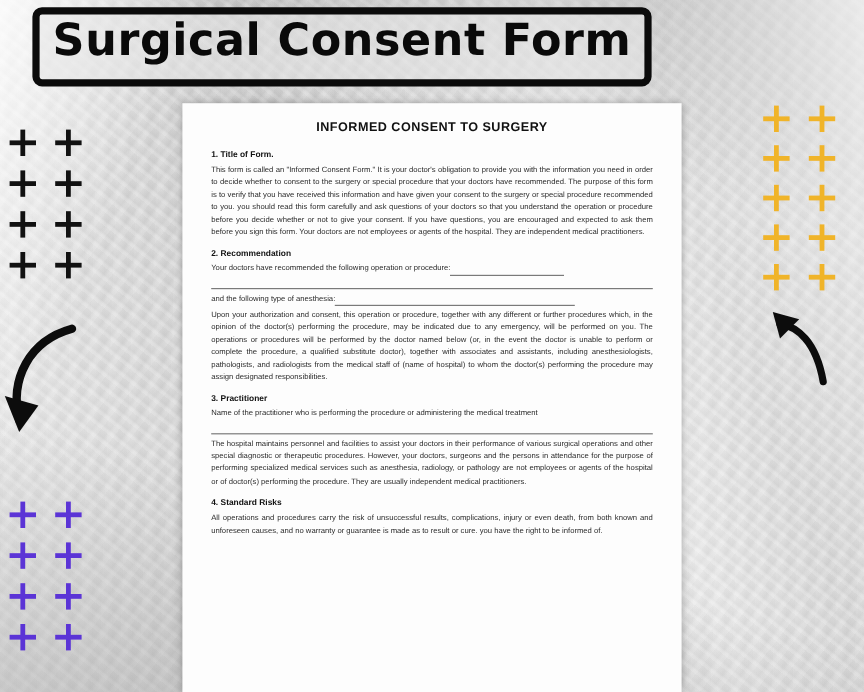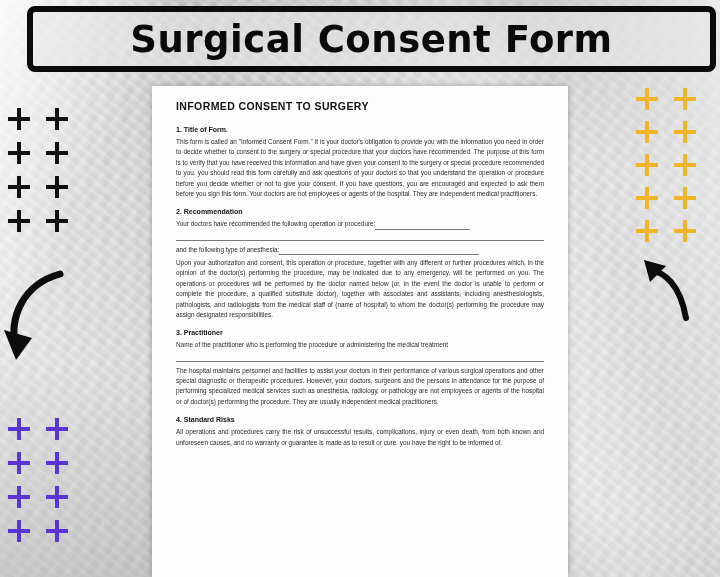--- a/index.html
+++ b/index.html
@@ -30,28 +30,27 @@
       repeating-linear-gradient(-52deg, rgba(255,255,255,0.16) 0px, rgba(255,255,255,0.16) 3px, rgba(120,120,120,0.09) 6px, rgba(255,255,255,0.0) 12px),
       repeating-linear-gradient(92deg, rgba(255,255,255,0.10) 0px, rgba(255,255,255,0.10) 5px, rgba(140,140,140,0.08) 10px, rgba(255,255,255,0.0) 17px),
       linear-gradient(#dcdcdc, #d2d2d2);
   }
 
   
   #title-banner {
     position: absolute;
     left: 27px;
     top: 6px;
-    width: 689px;
+    width: 516px;
     height: 66px;
     border: 6px solid #0b0b0b;
     border-radius: 8px;
     background: rgba(232,232,232,0.55);
     box-sizing: border-box;
     display: flex;
-    align-items: center;
     justify-content: center;
   }
   #title-text {
     font-size: 37px;
     font-weight: bold;
     letter-spacing: 0.5px;
     color: #0a0a0a;
     font-family: "DejaVu Sans", sans-serif;
     white-space: nowrap;
   }
@@ -114,21 +113,21 @@
     width: 416px;
     height: 491px;
     background: #fdfdfd;
     box-shadow: 0 0 6px rgba(0,0,0,0.28);
     box-sizing: border-box;
     padding: 12px 24px 0 24px;
     overflow: hidden;
     color: #1a1a1a;
   }
   #doc-heading {
-    text-align: left;
+    text-align: center;
     font-size: 10.5px;
     font-weight: bold;
     letter-spacing: 0.4px;
     margin: 2px 0 14px 0;
     color: #111;
   }
   .sec-title {
     font-size: 7px;
     font-weight: bold;
     margin: 9px 0 4px 0;

